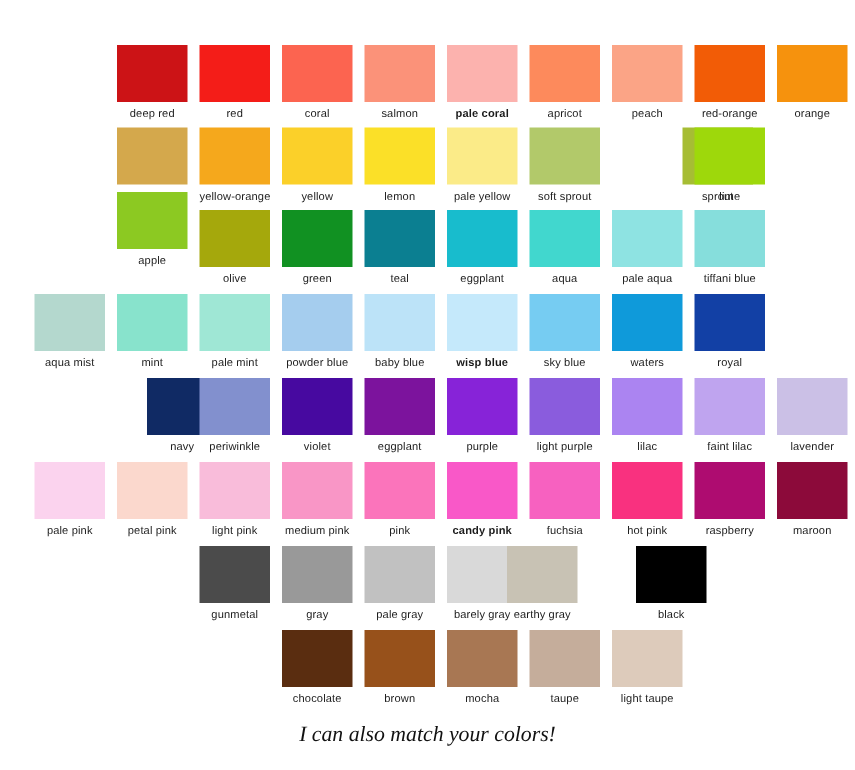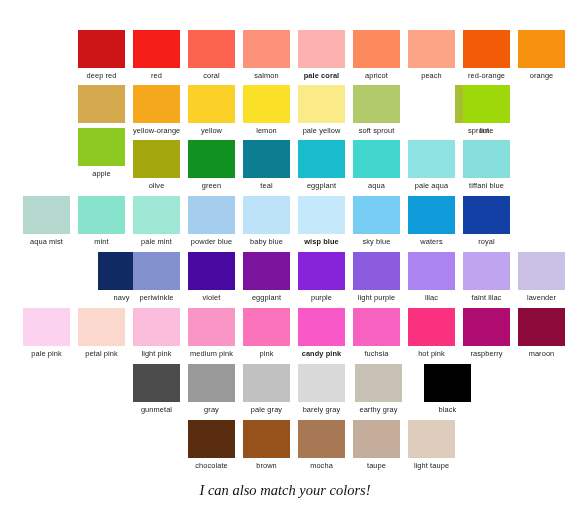--- a/index.html
+++ b/index.html
@@ -279,21 +279,21 @@
         <span class="swatch-label">gray</span>
       </div>
       <div class="swatch-cell" style="left: 243px; top: 364px;">
         <span class="swatch-chip" style="background: rgb(193, 193, 193); width: 47px; height: 38px;"></span>
         <span class="swatch-label">pale gray</span>
       </div>
       <div class="swatch-cell" style="left: 298px; top: 364px;">
         <span class="swatch-chip" style="background: rgb(217, 217, 217); width: 47px; height: 38px;"></span>
         <span class="swatch-label">barely gray</span>
       </div>
-      <div class="swatch-cell" style="left: 355px; top: 364px;">
+      <div class="swatch-cell" style="left: 338px; top: 364px;">
         <span class="swatch-chip" style="background: rgb(200, 194, 180); width: 47px; height: 38px;"></span>
         <span class="swatch-label">earthy gray</span>
       </div>
       <div class="swatch-cell" style="left: 408px; top: 364px; padding-left: 16px;">
         <span class="swatch-chip" style="background: rgb(0, 0, 0); width: 47px; height: 38px;"></span>
         <span class="swatch-label">black</span>
       </div>
       <div class="swatch-cell" style="left: 188px; top: 420px;">
         <span class="swatch-chip" style="background: rgb(90, 45, 16); width: 47px; height: 38px;"></span>
         <span class="swatch-label">chocolate</span>

